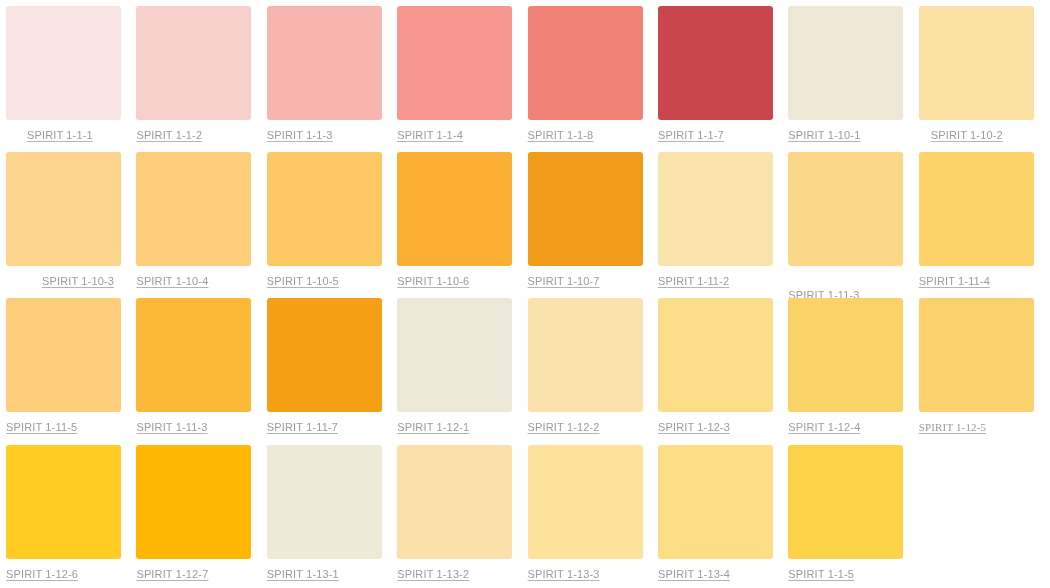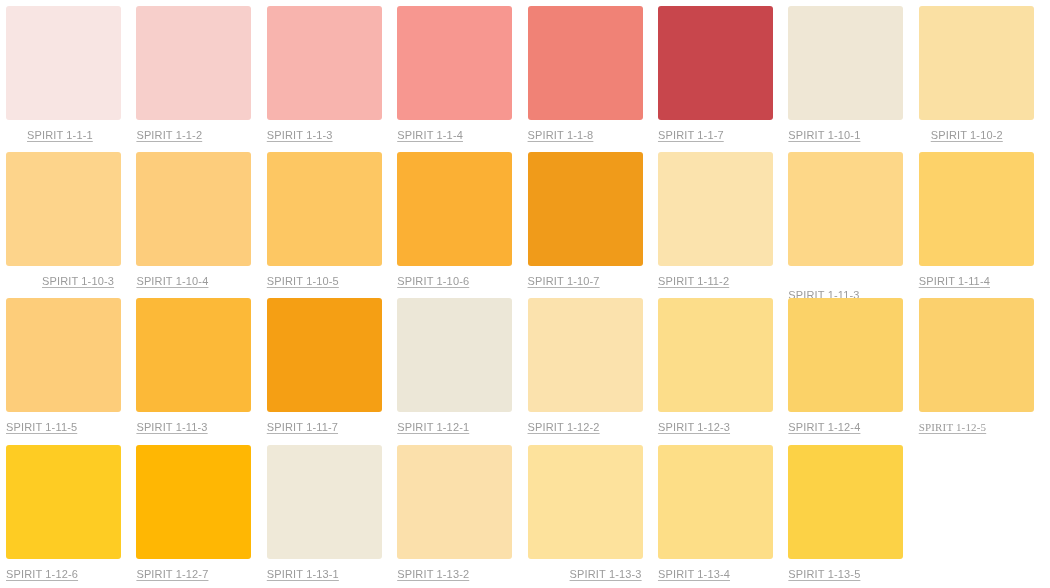--- a/index.html
+++ b/index.html
@@ -166,23 +166,23 @@
     <div class="swatch-cell">
       <div class="swatch-chip" style="background-color: rgb(239, 233, 216);"></div>
       <a class="swatch-label" style="color: rgb(155, 155, 155);">SPIRIT 1-13-1</a>
     </div>
     <div class="swatch-cell">
       <div class="swatch-chip" style="background-color: rgb(251, 224, 171);"></div>
       <a class="swatch-label" style="color: rgb(155, 155, 155);">SPIRIT 1-13-2</a>
     </div>
     <div class="swatch-cell">
       <div class="swatch-chip" style="background-color: rgb(253, 226, 156);"></div>
-      <a class="swatch-label" style="color: rgb(155, 155, 155); margin-left: 42px;">SPIRIT 1-13-3</a>
+      <a class="swatch-label" style="color: rgb(155, 155, 155);">SPIRIT 1-13-3</a>
     </div>
     <div class="swatch-cell">
       <div class="swatch-chip" style="background-color: rgb(253, 222, 135);"></div>
       <a class="swatch-label" style="color: rgb(155, 155, 155);">SPIRIT 1-13-4</a>
     </div>
     <div class="swatch-cell">
       <div class="swatch-chip" style="background-color: rgb(252, 210, 70);"></div>
-      <a class="swatch-label" style="color: rgb(155, 155, 155);">SPIRIT 1-13-5</a>
+      <a class="swatch-label" style="color: rgb(155, 155, 155);">SPIRIT 1-1-5</a>
     </div>
   </div>
 
 </body></html>

